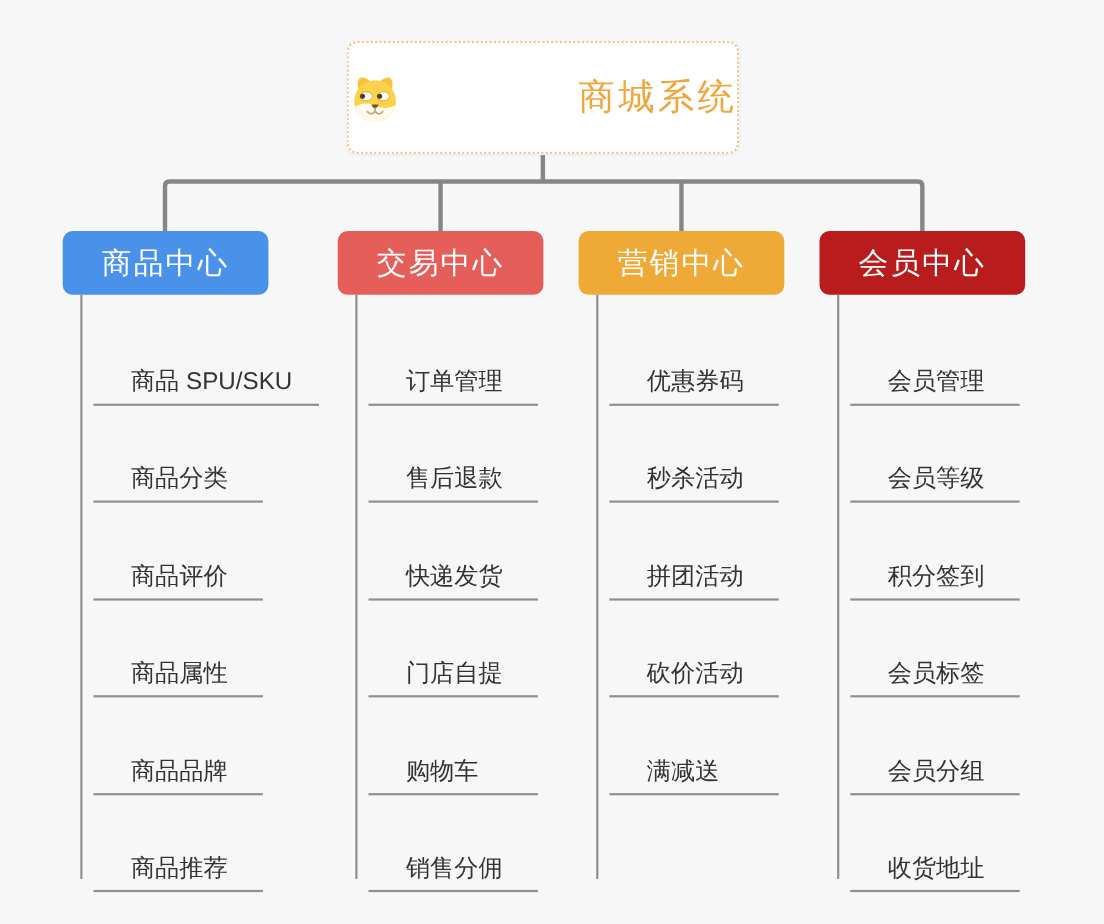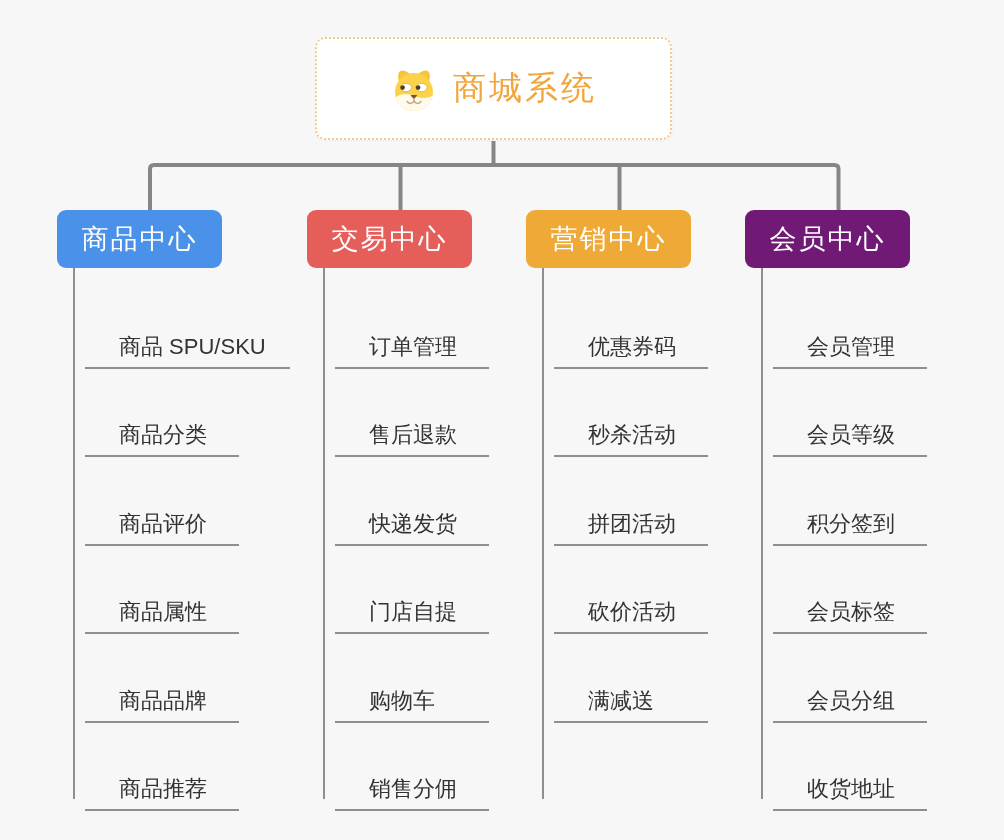--- a/index.html
+++ b/index.html
@@ -25,21 +25,21 @@
   .root{
     position:absolute;
     left:315px;top:37px;
     width:357px;height:103px;
     box-sizing:border-box;
     background:#ffffff;
     border:2px dotted #f2c88e;
     border-radius:10px;
     display:flex;
     align-items:center;
-    justify-content:center;
+    justify-content:space-between;
     gap:15px;
     box-shadow:0 1px 3px rgba(0,0,0,0.04);
   }
   .root-title{
     font-size:33px;
     color:#f0a63c;
     letter-spacing:3px;
     white-space:nowrap;
   }
   .root-icon{width:48px;height:48px;flex:0 0 auto;}
@@ -48,21 +48,21 @@
     position:absolute;
     top:210px;
     width:250px;
     height:600px;
   }
   .branch-1{left:57px;}
   .branch-2{left:307px;}
   .branch-3{left:526px;}
   .branch-4{left:745px;}
   .branch-header{
-    width:165px;height:58px;
+    width:187px;height:58px;
     box-sizing:border-box;
     border-radius:9px;
     color:#ffffff;
     font-size:27px;
     letter-spacing:2px;
     display:flex;
     align-items:center;
     justify-content:center;
     white-space:nowrap;
   }
@@ -194,21 +194,21 @@
       <li>
           <span class="child-label">砍价活动</span>
         </li>
       <li>
           <span class="child-label">满减送</span>
         </li>
     </ul>
   </div>
 
   <div class="branch branch-4">
-    <div class="branch-header" style="background: #701a75; font-family: Liberation Serif, serif;">会员中心</div>
+    <div class="branch-header" style="background: #b91c1c; font-family: Liberation Serif, serif;">会员中心</div>
     <div class="branch-line"></div>
     <ul class="children">
       <li>
           <span class="child-label">会员管理</span>
         </li>
       <li>
           <span class="child-label">会员等级</span>
         </li>
       <li>
           <span class="child-label">积分签到</span>

